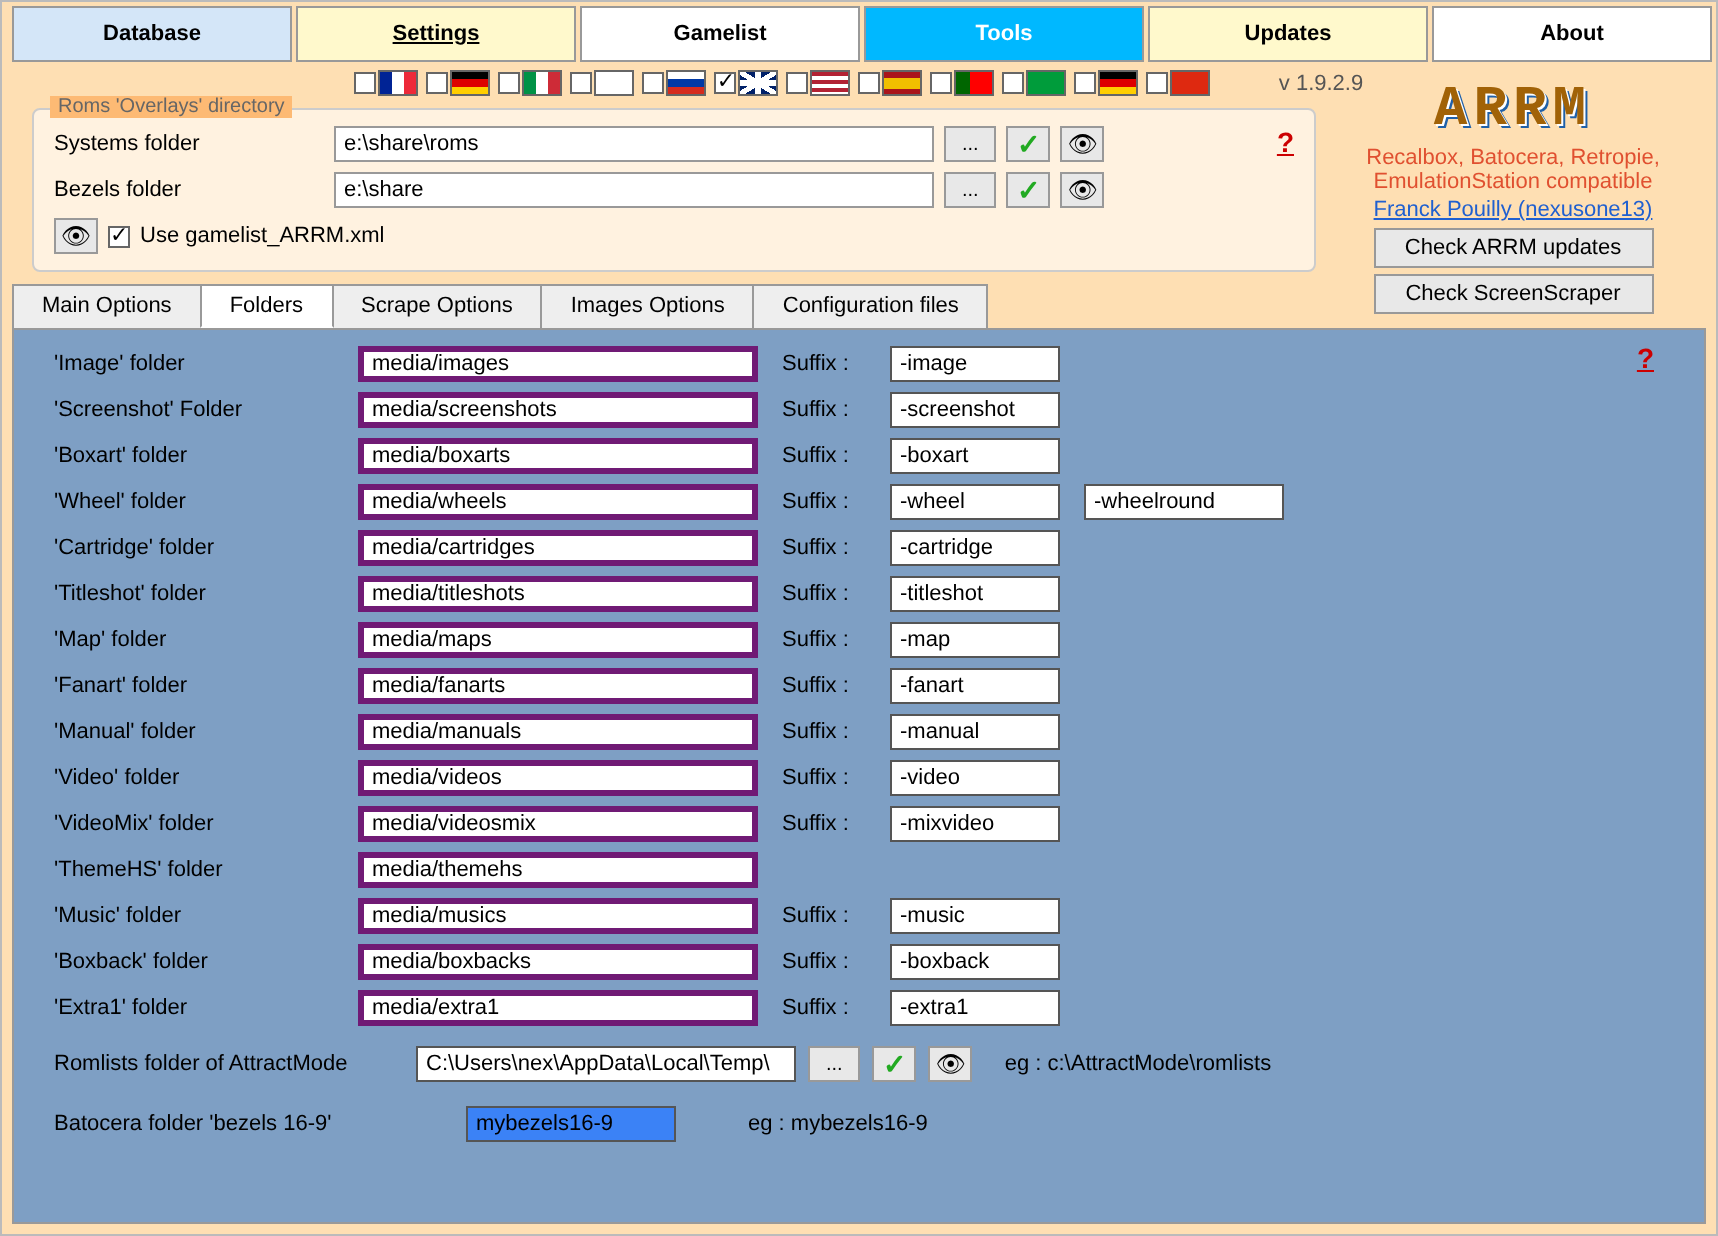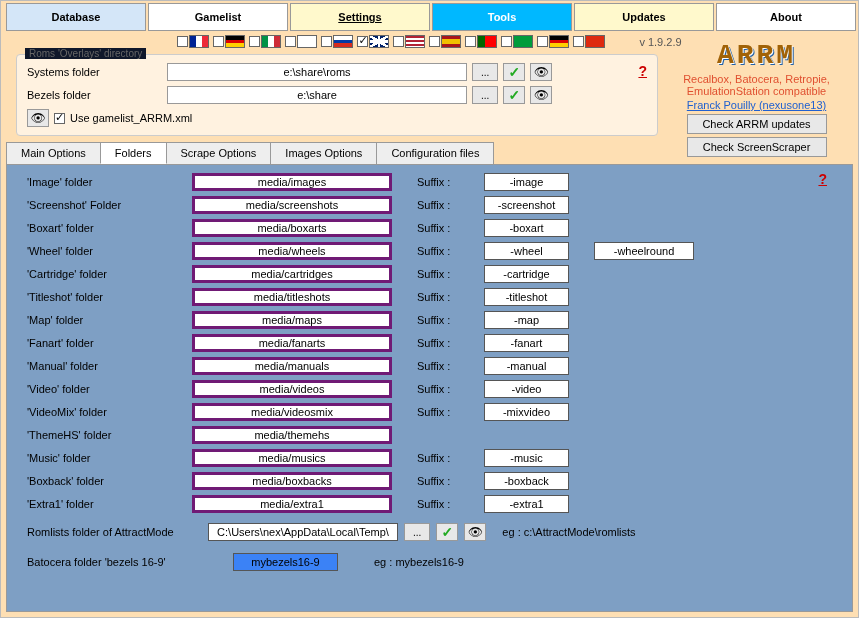--- a/index.html
+++ b/index.html
@@ -40,21 +40,21 @@
 
 
 .arrm-logo { position: absolute; right: 25px; top: 40px; width: 155px; text-align: center; }
 .arrm-title { font-family: Liberation Mono, monospace; font-size: 28px; font-weight: bold; color: #a16207; letter-spacing: 3px; text-shadow: 1px 1px 0 #fff, 2px 2px 0 #2060a8; }
 .arrm-sub { color: #e05030; font-size: 11px; margin-top: 2px; }
 .arrm-link { color: #2060d0; text-decoration: underline; cursor: pointer; margin-top: 2px; display: block; }
 .arrm-btn { display: block; width: 140px; margin: 3px auto 0; padding: 3px 8px; background: #e8e8e8; border: 1px solid #999; cursor: pointer; text-align: center; }
 
 
 .dir-group { margin: 2px 200px 4px 15px; border: 1px solid #ccc; border-radius: 4px; padding: 8px 10px; background: #fff2e0; position: relative; }
-.dir-legend { position: absolute; top: -7px; left: 8px; background: #0f172a; padding: 0 4px; font-size: 10px; color: #666; text-align: center; }
+.dir-legend { position: absolute; top: -7px; left: 8px; background: #fdba74; padding: 0 4px; font-size: 10px; color: #666; text-align: center; }
 .dir-row { display: flex; align-items: center; margin-bottom: 5px; gap: 5px; }
 .dir-label { width: 135px; }
 .dir-input { width: 300px; padding: 2px 4px; border: 1px solid #999; background: #fff; height: 18px; }
 .help-q { position: absolute; right: 10px; top: 8px; color: #c00; font-weight: bold; text-decoration: underline; cursor: pointer; font-size: 14px; }
 .btn-small { padding: 2px 8px; background: #e8e8e8; border: 1px solid #999; cursor: pointer; height: 18px; font-size: 10px; display: flex; align-items: center; }
 .btn-check { padding: 0; width: 22px; height: 18px; background: #e8e8e8; border: 1px solid #999; cursor: pointer; display: flex; align-items: center; justify-content: center; }
 .chk-icon { color: #2a2; font-size: 14px; font-weight: bold; }
 .eye-icon::before { content: "👁"; font-size: 12px; }
 .use-gamelist-row { display: flex; align-items: center; gap: 5px; margin-top: 3px; }
 
@@ -64,47 +64,47 @@
 .sub-tab.active { background: #fff; border-bottom: 1px solid #fff; position: relative; z-index: 2; }
 
 
 .folders-panel { margin: 0 5px 5px 5px; border: 1px solid #999; background: #7e9fc4; flex: 1; display: flex; position: relative; overflow: hidden; }
 .folders-scroll { flex: 1; overflow-y: auto; padding: 8px 10px 8px 20px; }
 .folders-scroll::-webkit-scrollbar { width: 17px; }
 .folders-scroll::-webkit-scrollbar-track { background: #eee; border: 1px solid #ccc; }
 .folders-scroll::-webkit-scrollbar-thumb { background: #ccc; border: 1px solid #999; }
 .help-q2 { position: absolute; right: 25px; top: 6px; color: #c00; font-weight: bold; text-decoration: underline; cursor: pointer; font-size: 14px; z-index: 5; }
 
-.folder-row { display: flex; align-items: center; margin-bottom: 5px; gap: 25px; }
+.folder-row { display: flex; align-items: center; margin-bottom: 5px; gap: 12px; }
 .fr-label { width: 140px; color: #000; }
 .fr-input { width: 200px; padding: 2px 4px; border: 3px solid #701a75; background: #fff; height: 18px; }
 .fr-suffix-lbl { width: 42px; }
 .fr-suffix { width: 85px; padding: 2px 4px; border: 1px solid #555; background: #fff; height: 18px; }
 .fr-extra { width: 100px; padding: 2px 4px; border: 1px solid #555; background: #fff; height: 18px; }
 
 .attract-row { display: flex; align-items: center; gap: 6px; margin-top: 10px; }
 .attract-label { width: 175px; }
 .attract-input { width: 190px; padding: 2px 4px; border: 1px solid #555; background: #fff; height: 18px; }
 .eg-text { color: #000; margin-left: 10px; }
 
 .bato-row { display: flex; align-items: center; gap: 6px; margin-top: 12px; }
 .bato-label { width: 200px; }
 .bato-input { width: 105px; padding: 2px 4px; border: 1px solid #555; background: #3b82f6; height: 18px; }
 
-input[type=text] { font-size: 11px; text-align: center; }
+input[type=text] { font-size: 11px; }
 </style>
 </head>
 <body>
 
 <div class="main-wrapper">
 
 <div class="top-tabs">
   <div class="top-tab database">Database</div>
+  <div class="top-tab settings">Settings</div>
   <div class="top-tab gamelist">Gamelist</div>
-  <div class="top-tab settings">Settings</div>
   <div class="top-tab tools">Tools</div>
   <div class="top-tab updates">Updates</div>
   <div class="top-tab about">About</div>
 </div>
 
 <div class="flags-row">
   <div class="flag-item">
         <span class="flag-cb"></span>
         <span class="flag fr"></span>
       </div>

